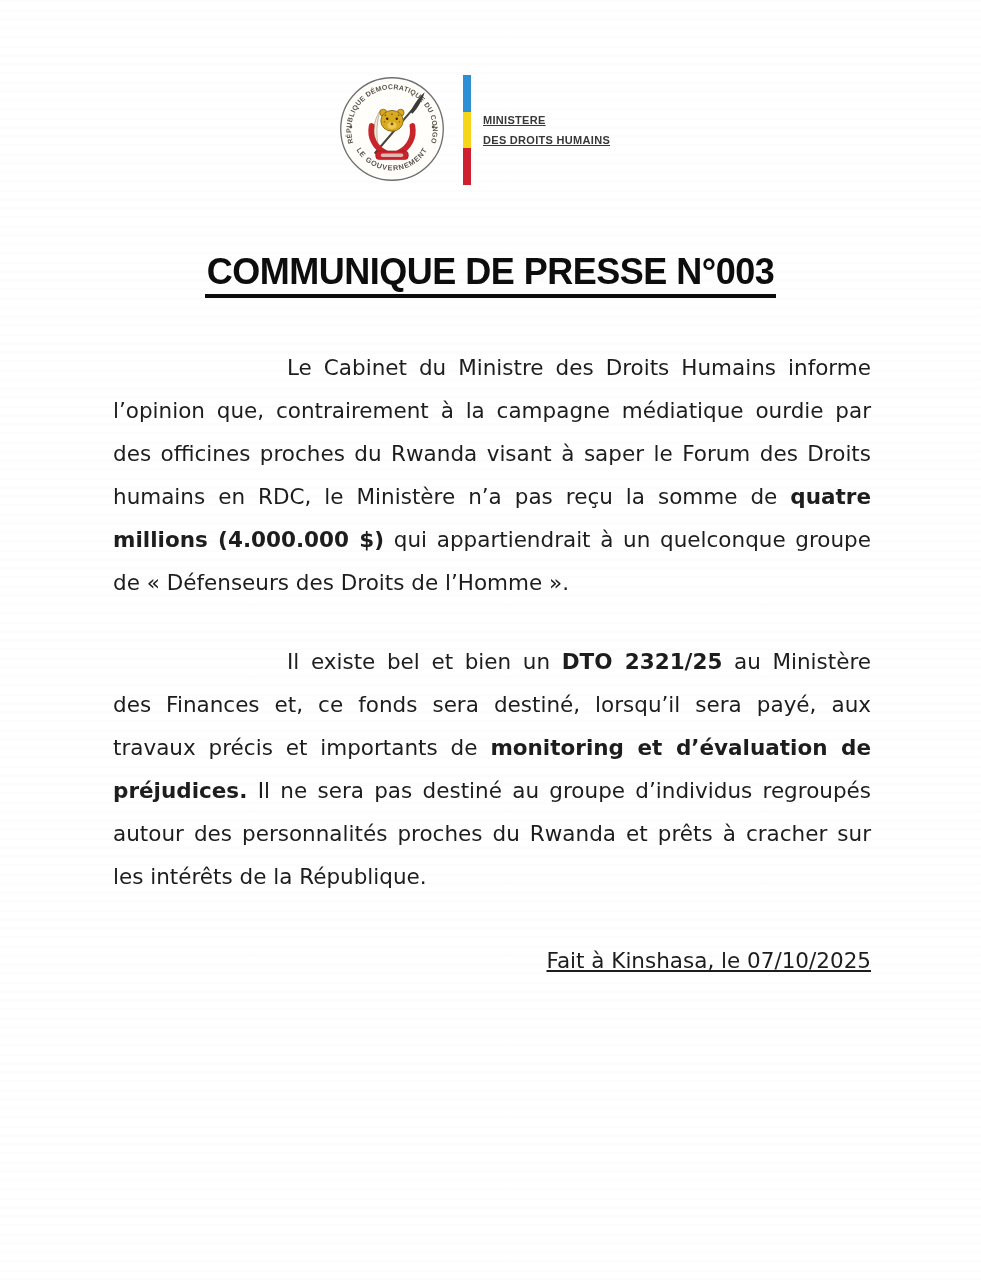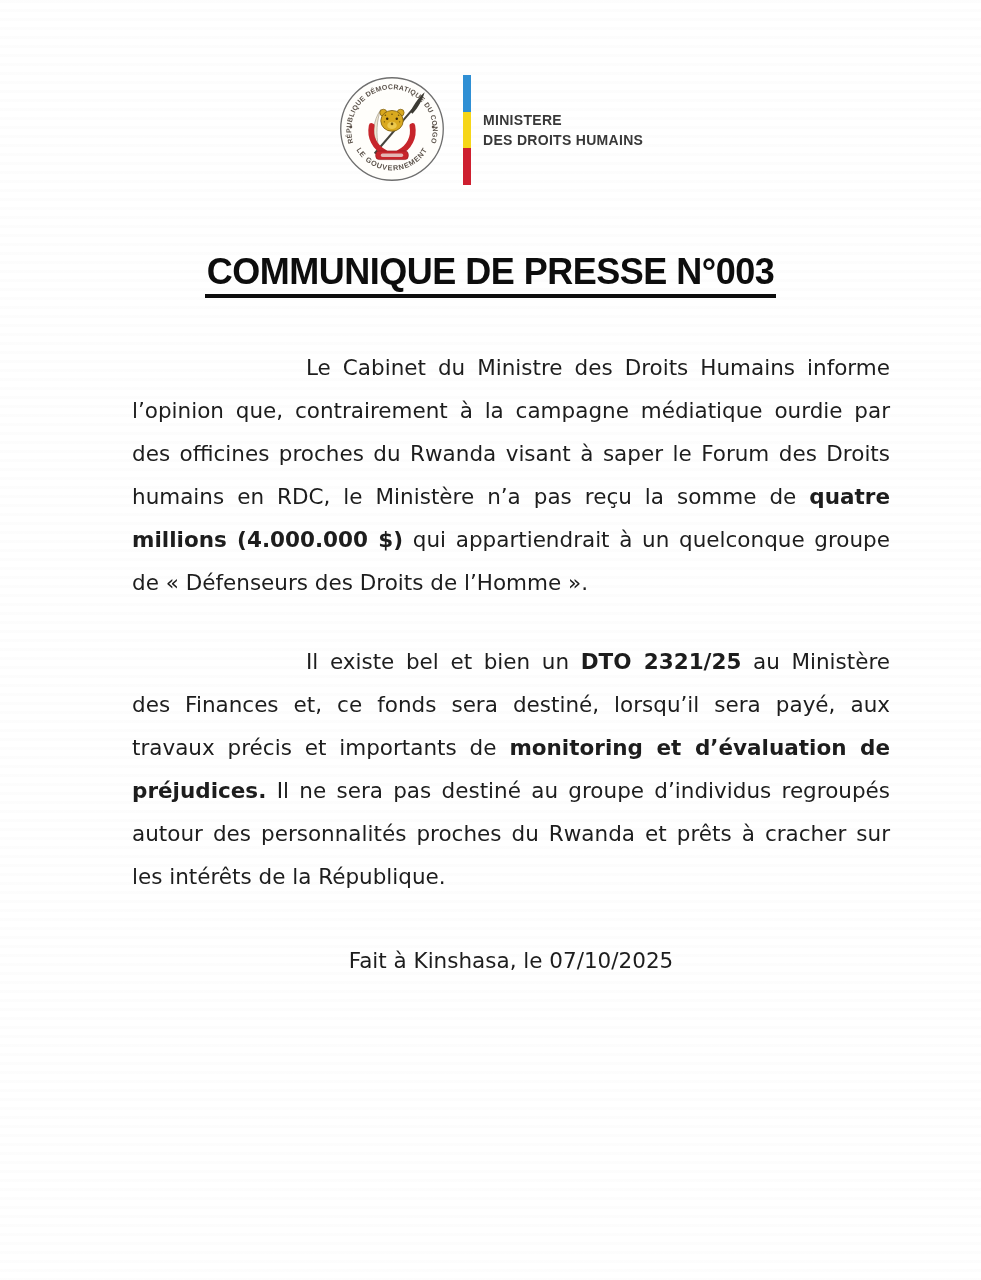--- a/index.html
+++ b/index.html
@@ -20,47 +20,48 @@
   
   .seal { position: absolute; left: 339px; top: 76px; width: 106px; height: 106px; }
   .flagbar {
     position: absolute; left: 463px; top: 75px; width: 8px; height: 110px;
     display: flex; flex-direction: column;
   }
   .flagbar span { flex: 1; }
   .ministry {
     position: absolute; left: 483px; top: 110px;
     font-family: "Liberation Sans", sans-serif;
-    font-weight: bold; font-size: 14px; line-height: 20px;
-    letter-spacing: 0.3px; color: #383838;
+    font-weight: bold; font-size: 11px; line-height: 20px;
+    letter-spacing: 0.3px; color: #383838; text-decoration: underline;
   }
 
   
   .title-wrap {
     position: absolute; top: 252px; left: 0; width: 100%;
     text-align: center; margin: 0;
   }
   .title-wrap span {
     display: inline-block;
     font-family: "Liberation Sans", sans-serif;
     font-weight: bold; font-size: 36px; line-height: 40px;
     letter-spacing: -0.5px; color: #0d0d0d;
     border-bottom: 4px solid #0d0d0d; padding: 0 2px 2px 2px;
   }
 
   
   .doc-body {
     position: absolute; left: 113px; top: 346px; width: 758px;
-    font-size: 21.5px; line-height: 43px; text-align: justify; margin-left: 19px;
+    font-size: 21.5px; line-height: 43px; text-align: justify;
   }
   .doc-body p { margin: 0 0 36px 0; text-indent: 174px; }
   .doc-body p b { font-weight: bold; }
   .dateline {
-    text-align: center; text-indent: 0 !important;
+    text-align: right; text-indent: 0 !important;
     margin: 41px 0 0 0 !important;
+    text-decoration: underline;
   }
   .signature {
     text-align: right; text-indent: 0 !important;
     font-weight: bold; margin: 17px 0 0 0 !important;
   }
 
   
   .seal .ring-text {
     font-family: "Liberation Sans", sans-serif;
     font-size: 6.9px; font-weight: bold;

